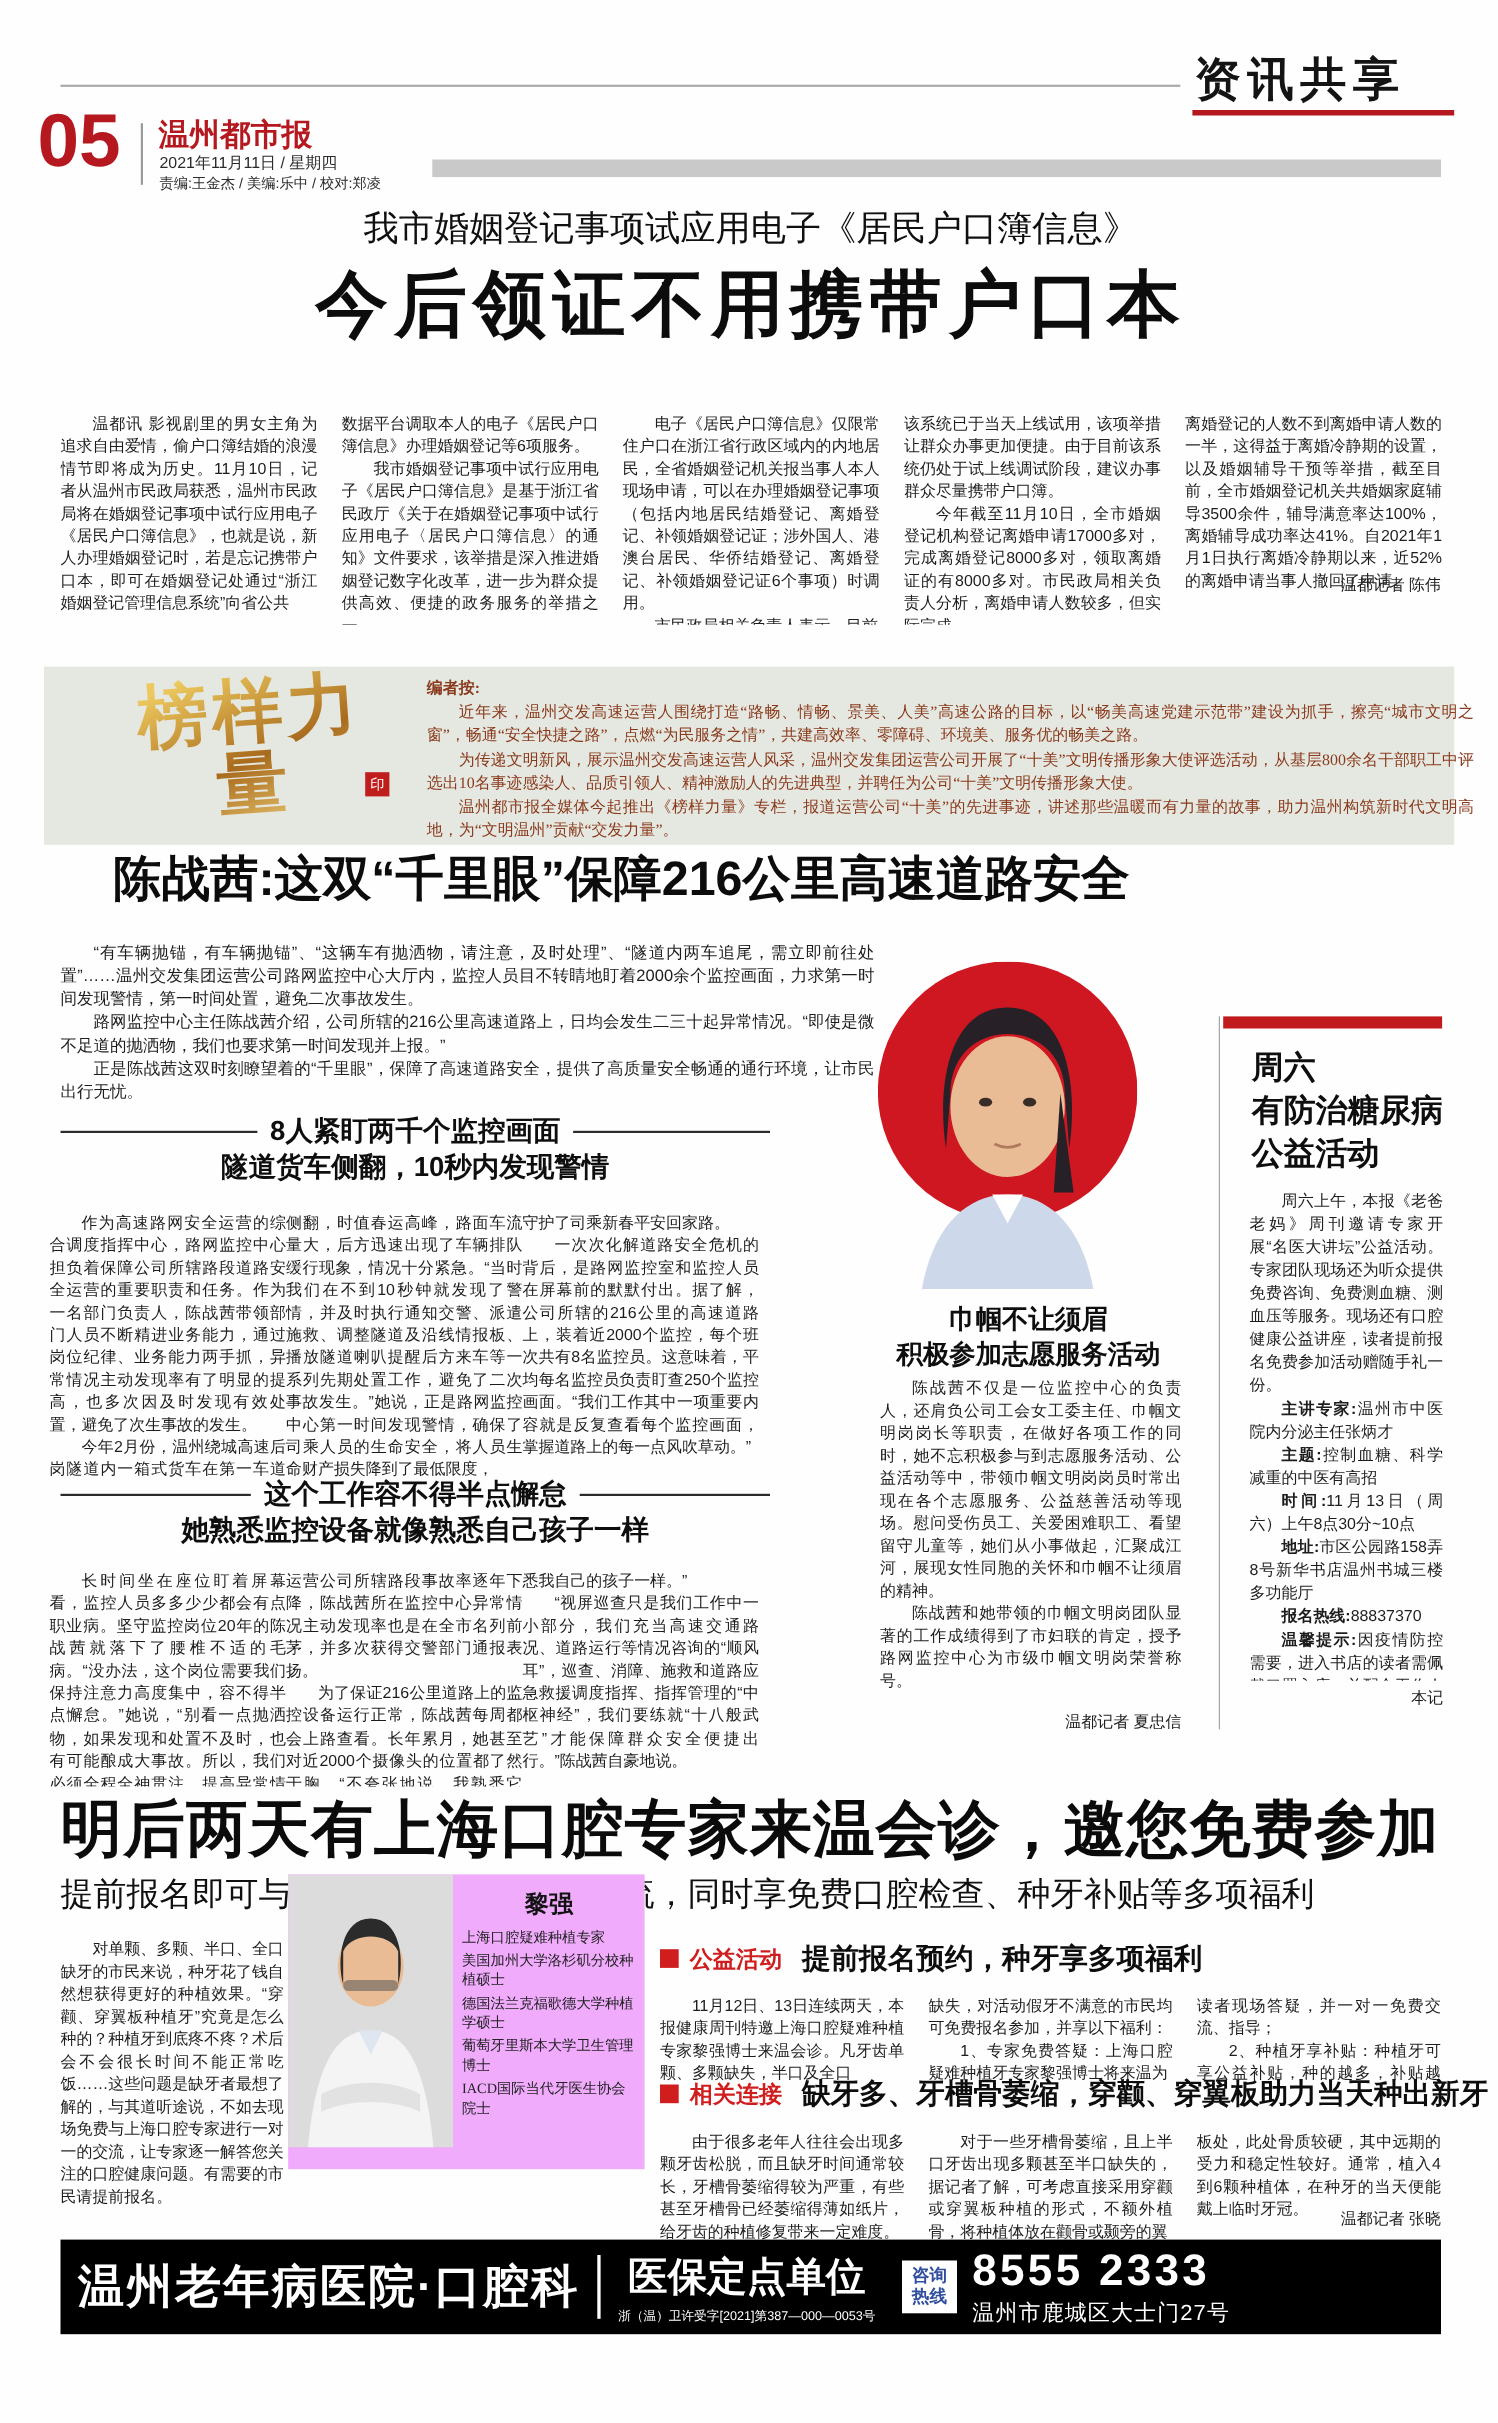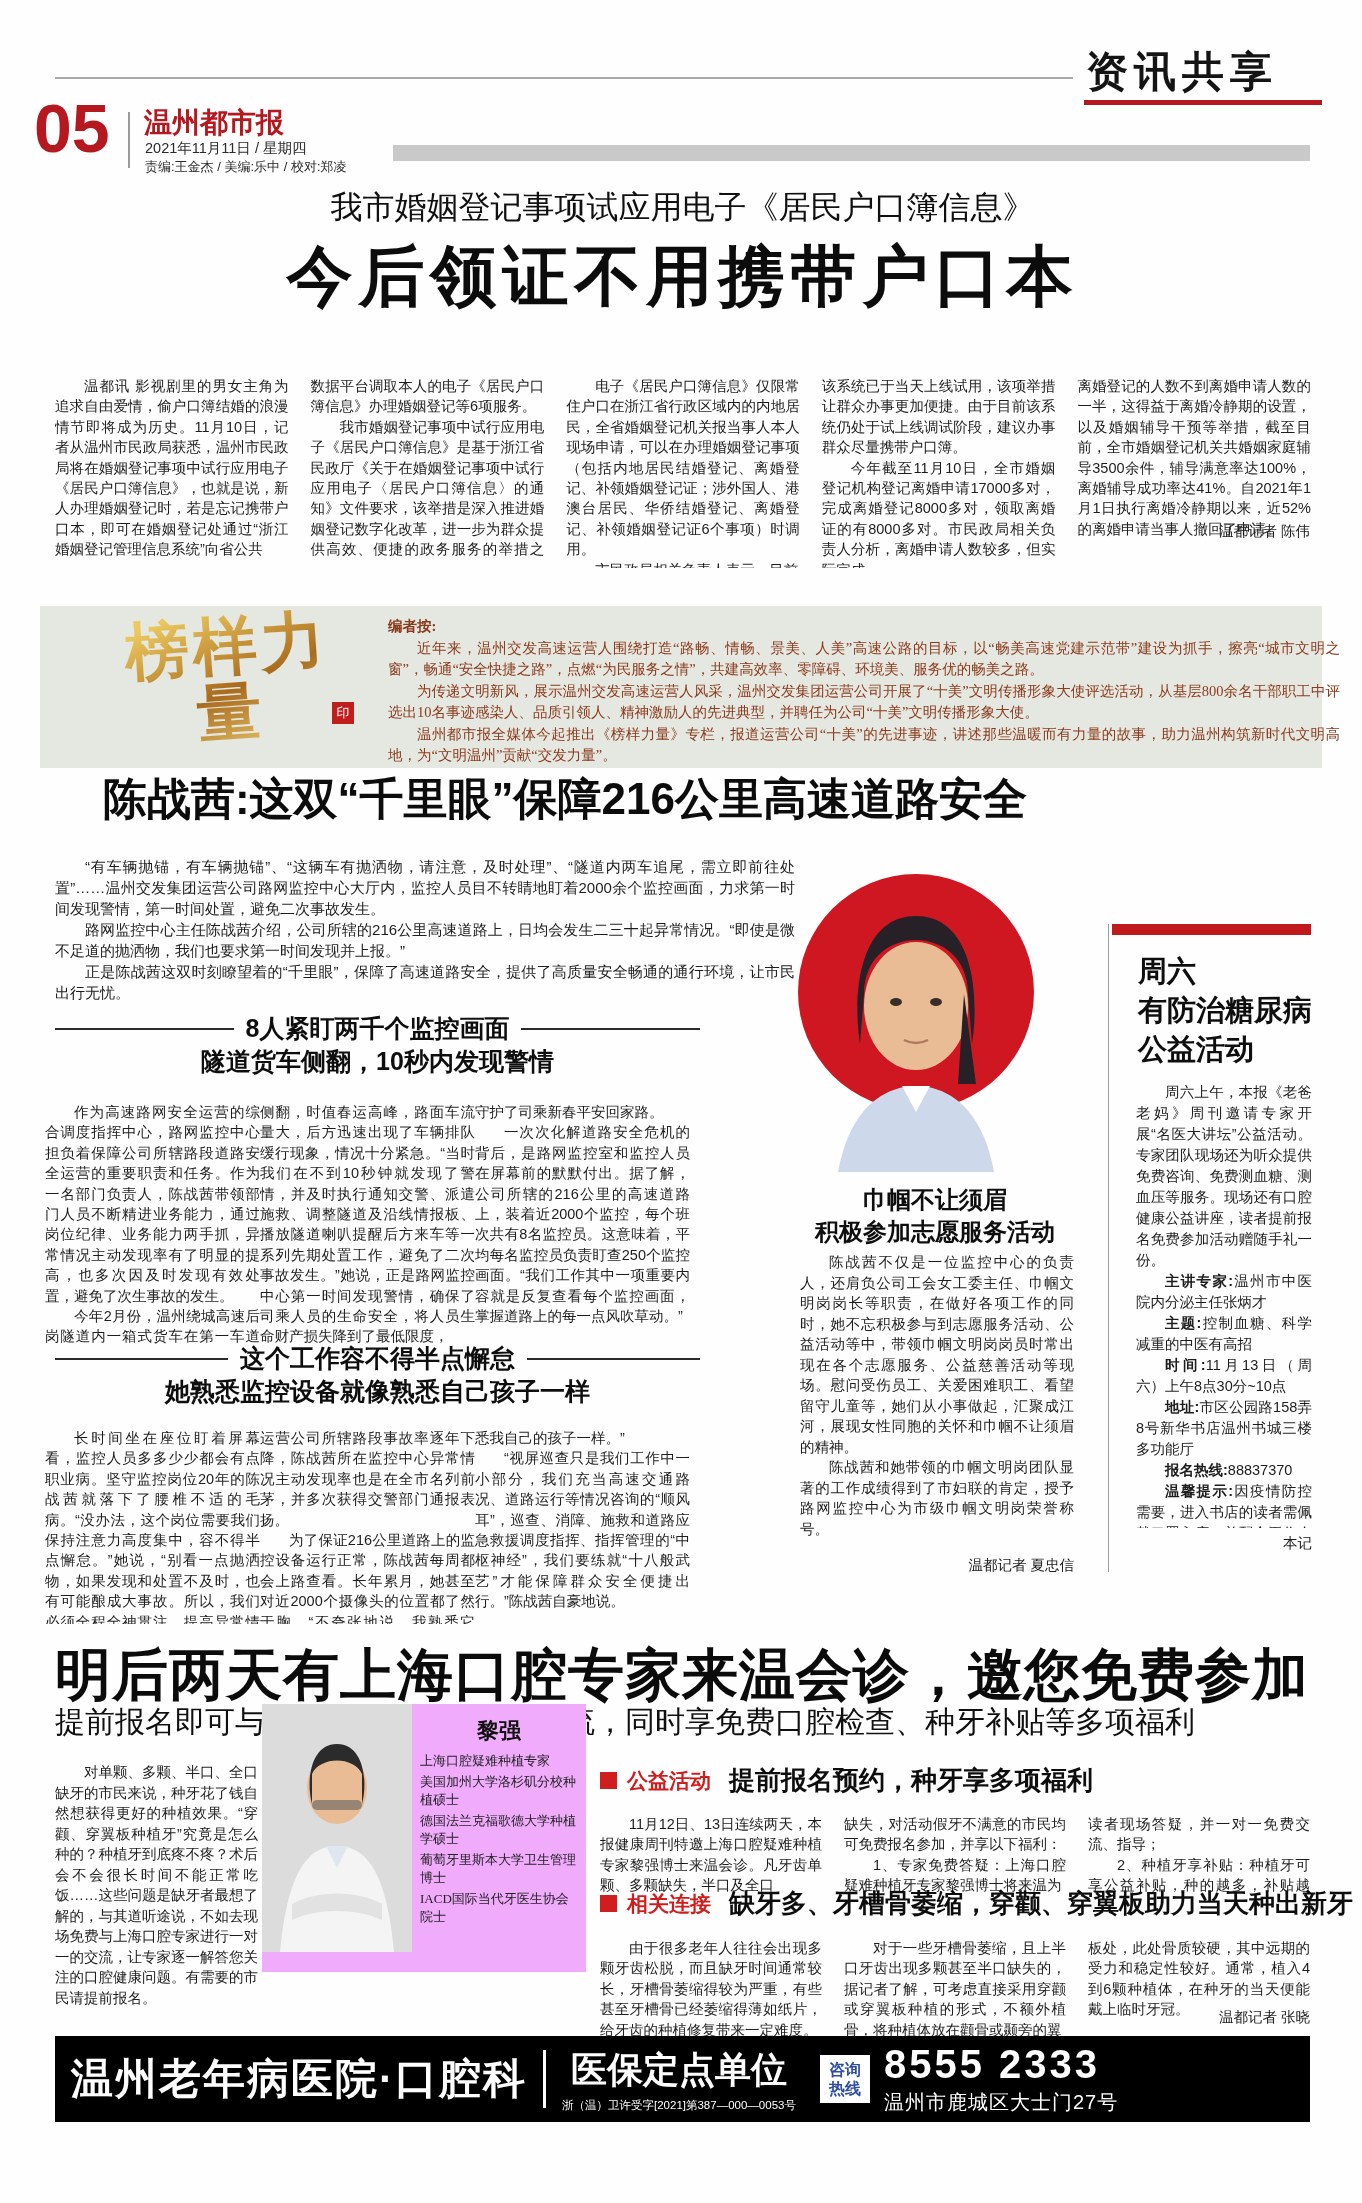--- a/index.html
+++ b/index.html
@@ -74,21 +74,21 @@
   .sb-title{position:absolute;left:1138px;top:952px;width:180px;font-size:29px;font-weight:bold;
             line-height:39px;color:#0e0e0e;}
   .sb-title p{text-indent:0;}
   .sb-body{position:absolute;left:1136px;top:1082px;width:176px;height:446px;font-size:14.5px;
            line-height:21px;text-align:justify;overflow:hidden;}
   .sb-body p{text-indent:2em;}
   .sb-byline{position:absolute;left:1136px;top:1534px;width:176px;text-align:right;font-size:14.5px;}
 
   
   .a3-head{position:absolute;left:55px;top:1626px;width:1255px;font-size:56px;font-weight:bold;
-           letter-spacing:1px;color:#0b0b0b;white-space:nowrap;margin-top:12px;}
+           letter-spacing:1px;color:#0b0b0b;white-space:nowrap;}
   .a3-deck{position:absolute;left:55px;top:1702px;width:1255px;font-size:30px;color:#101010;}
   .a3-intro{position:absolute;left:55px;top:1762px;width:203px;height:266px;font-size:14.5px;
             line-height:20.5px;text-align:justify;overflow:hidden;}
   .expert-card{position:absolute;left:262px;top:1704px;width:324px;height:268px;background:#f0abfc;}
   .expert-photo{position:absolute;left:0;top:0;width:150px;height:268px;}
   .expert-name{position:absolute;left:150px;top:12px;width:174px;text-align:center;font-size:22px;
                font-weight:bold;color:#111;}
   .expert-bio{position:absolute;left:158px;top:48px;width:158px;font-family:"Liberation Serif",serif;
               font-size:13px;line-height:18.5px;color:#222;}
   .expert-bio p{text-indent:0;margin-bottom:2px;}

